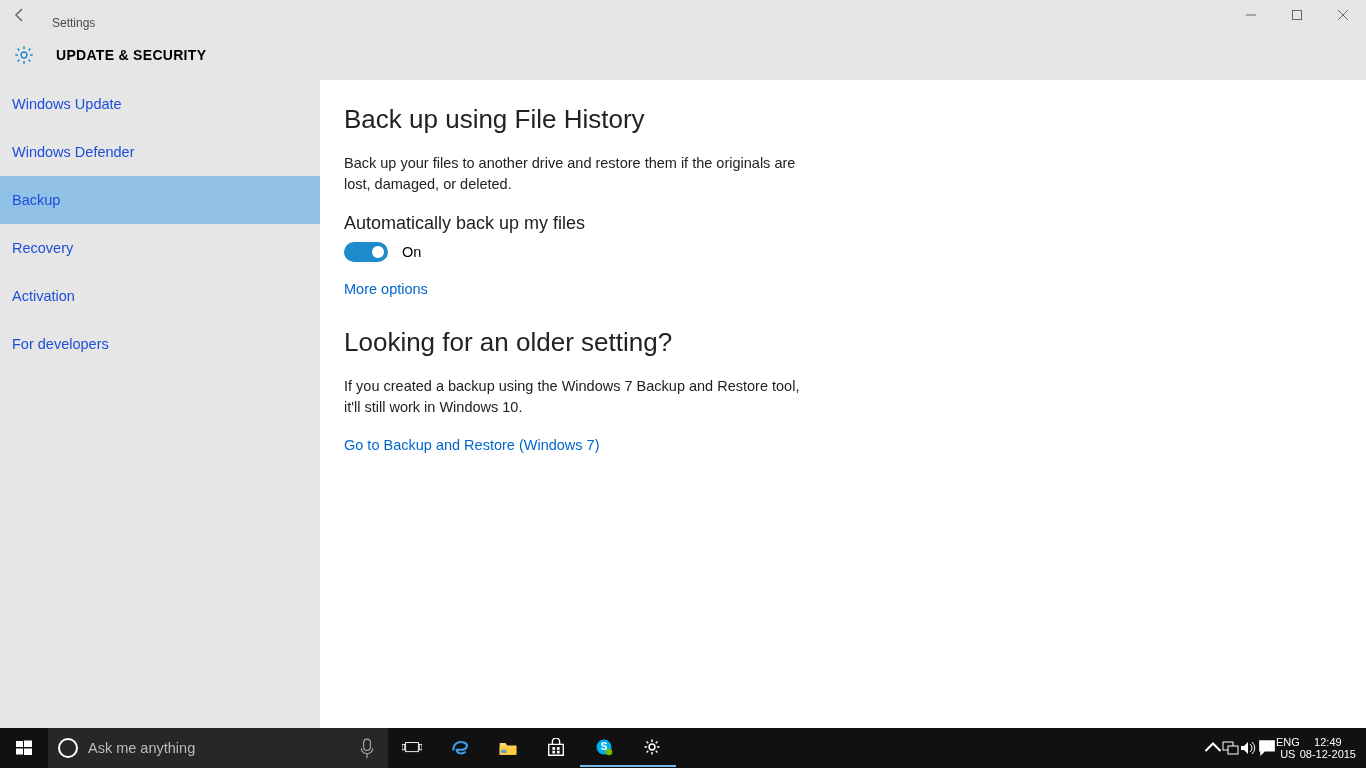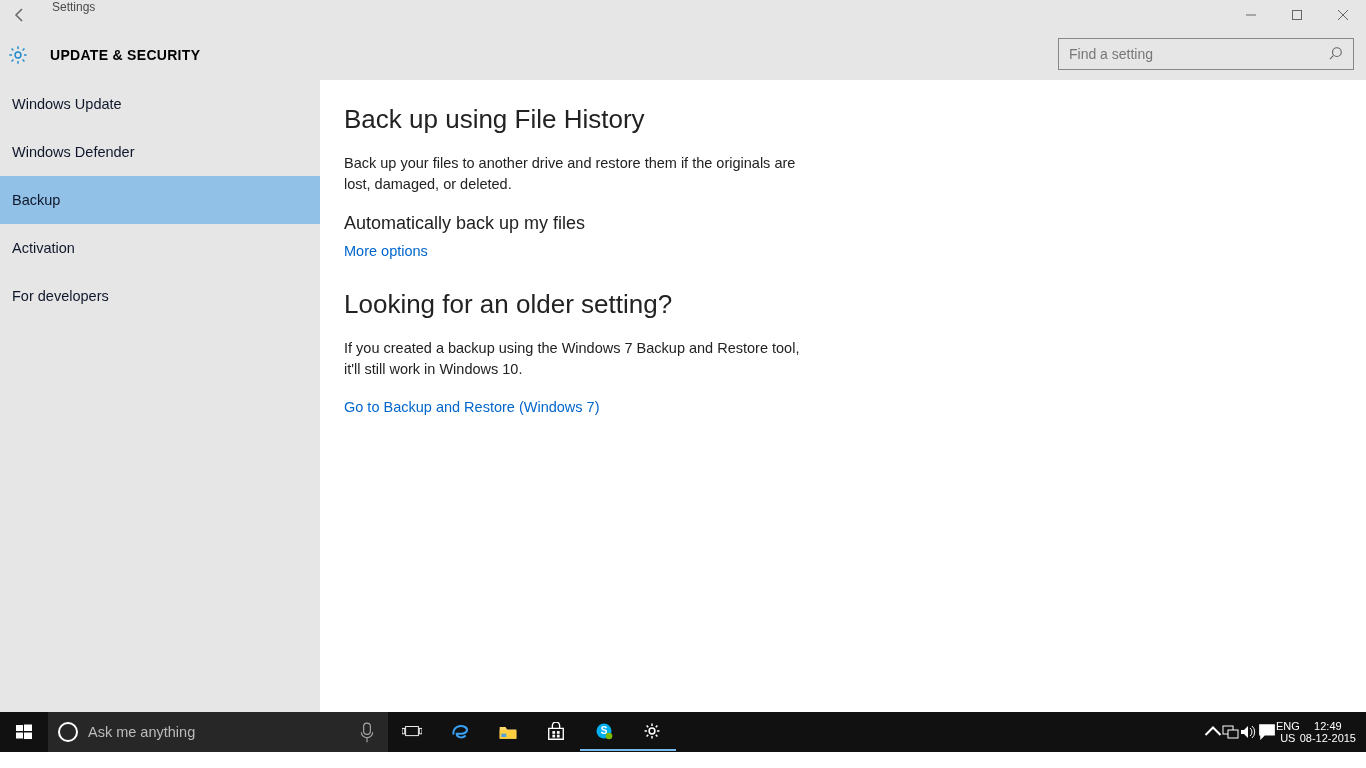--- a/index.html
+++ b/index.html
@@ -3,21 +3,21 @@
 <meta charset="utf-8">
 <style>
   * { margin: 0; padding: 0; box-sizing: border-box; font-family: "Segoe UI", Tahoma, sans-serif; }
   html, body { width: 1366px; height: 768px; overflow: hidden; background: #fff; }
 
   
   .titlebar {
     height: 30px;
     background: #e6e6e6;
     display: flex;
-    align-items: flex-start;
+    align-items: flex-end;
     position: relative;
   }
   .titlebar .back {
     width: 40px; height: 30px; display: flex; align-items: center; justify-content: center;
     color: #555;
   }
   .titlebar .back svg { width: 16px; height: 16px; }
   .titlebar .title {
     font-size: 12px; color: #4a4a4a; margin-left: 12px;
   }
@@ -29,21 +29,21 @@
     color: #666;
   }
   .titlebar .winbtns .wb svg { width: 10px; height: 10px; }
 
   
   .header {
     height: 50px;
     background: #e6e6e6;
     display: flex;
     align-items: center;
-    padding-left: 4px;
+    padding-left: 10px;
     padding-right: 12px;
     position: relative;
   }
   .header .gear {
     width: 28px; height: 28px; display: flex; align-items: center; justify-content: center;
     color: #1e8bcd;
   }
   .header .gear svg { width: 22px; height: 22px; }
   .header .section-title {
     font-size: 14px; font-weight: 600; letter-spacing: 0.3px; margin-left: 18px; color: #000;
@@ -70,21 +70,21 @@
     height: calc(768px - 30px - 50px - 40px); 
     width: 100%;
   }
   .sidebar {
     width: 320px;
     background: #e6e6e6;
   }
   .sidebar .item {
     height: 48px; display: flex; align-items: center;
     padding-left: 12px;
-    font-size: 14.5px; color: #0f172a;
+    font-size: 14.5px; color: #1d4ed8;
   }
   .sidebar .item.selected {
     background: #91c1e7;
   }
   .content {
     flex: 1; background: #fff;
     padding: 24px 24px 24px 24px;
   }
   .content h1 {
     font-size: 26px; font-weight: 400; color: #222; margin-bottom: 18px;
@@ -102,21 +102,21 @@
   }
   .toggle .knob {
     width: 12px; height: 12px; border-radius: 50%; background: #fff;
     position: absolute; right: 4px; top: 4px;
   }
   .toggle-state { font-size: 14.5px; color: #000; }
   .link { font-size: 14.5px; color: #0066cc; margin-bottom: 24px; display: inline-block; cursor: pointer; }
 
   
   .taskbar {
-    position: absolute; left: 0; bottom: 16px; width: 1366px; height: 40px;
+    position: absolute; left: 0; bottom: 0; width: 1366px; height: 40px;
     background: #111; display: flex; align-items: center; color: #fff;
   }
   .taskbar .start {
     width: 48px; height: 40px; display: flex; align-items: center; justify-content: center;
   }
   .taskbar .start svg { width: 16px; height: 16px; }
   .taskbar .cortana {
     width: 340px; height: 40px; background: #272727; display: flex; align-items: center;
     padding-left: 10px;
     position: relative;
@@ -182,54 +182,54 @@
         <path d="M2.5 12 h3"></path>
           <path d="M18.5 12 h3"></path>
         <path d="M5 5 l2 2"></path>
           <path d="M17 17 l2 2"></path>
         <path d="M19 5 l-2 2"></path>
           <path d="M7 17 l-2 2"></path>
       </g>
     </svg>
   </div>
   <div class="section-title">UPDATE &amp; SECURITY</div>
-  <div class="search">
-    <input type="text" placeholder="Find a setting" style="">
-    <div class="sicn">
-      <svg viewBox="0 0 16 16">
-          <circle cx="7" cy="7" r="5" stroke="#666" stroke-width="1.3" fill="none"></circle>
-          <line x1="11" y1="11" x2="15" y2="15" stroke="#666" stroke-width="1.3"></line>
-        </svg>
-    </div>
-  </div>
 </div>
 
 <div class="body">
   <div class="sidebar">
     <div class="item">
         <span>Windows Update</span>
       </div>
     <div class="item">
         <span>Windows Defender</span>
       </div>
     <div class="item selected">
         <span>Backup</span>
+      </div>
+    <div class="item">
+        <span>Recovery</span>
       </div>
     <div class="item">
         <span>Activation</span>
       </div>
     <div class="item">
         <span>For developers</span>
       </div>
   </div>
 
   <div class="content">
     <h1>Back up using File History</h1>
     <p>Back up your files to another drive and restore them if the originals are lost, damaged, or deleted.</p>
     <div class="sublabel">Automatically back up my files</div>
+    <div class="toggle-row">
+      <div class="toggle">
+        <div class="knob"></div>
+      </div>
+      <div class="toggle-state">On</div>
+    </div>
     <a class="link" style="margin-bottom:30px;">More options</a>
 
     <h1>Looking for an older setting?</h1>
     <p>If you created a backup using the Windows 7 Backup and Restore tool, it'll still work in Windows 10.</p>
     <a class="link">Go to Backup and Restore (Windows 7)</a>
   </div>
 </div>
 
 <div class="taskbar">
   <div class="start">

